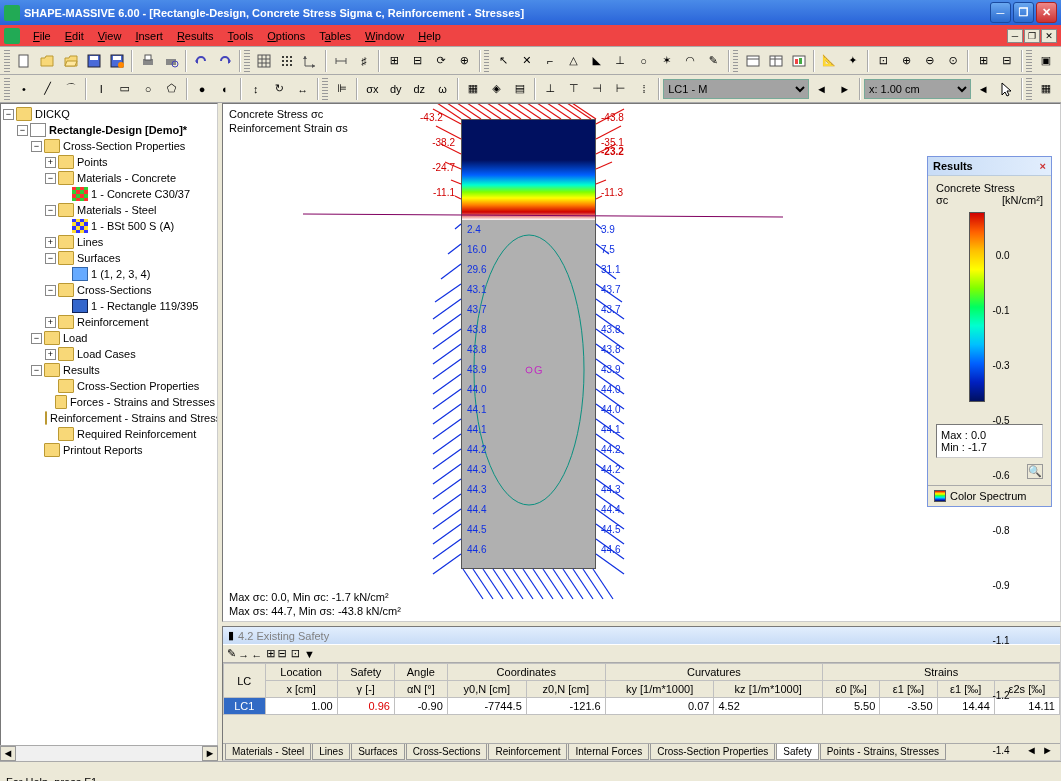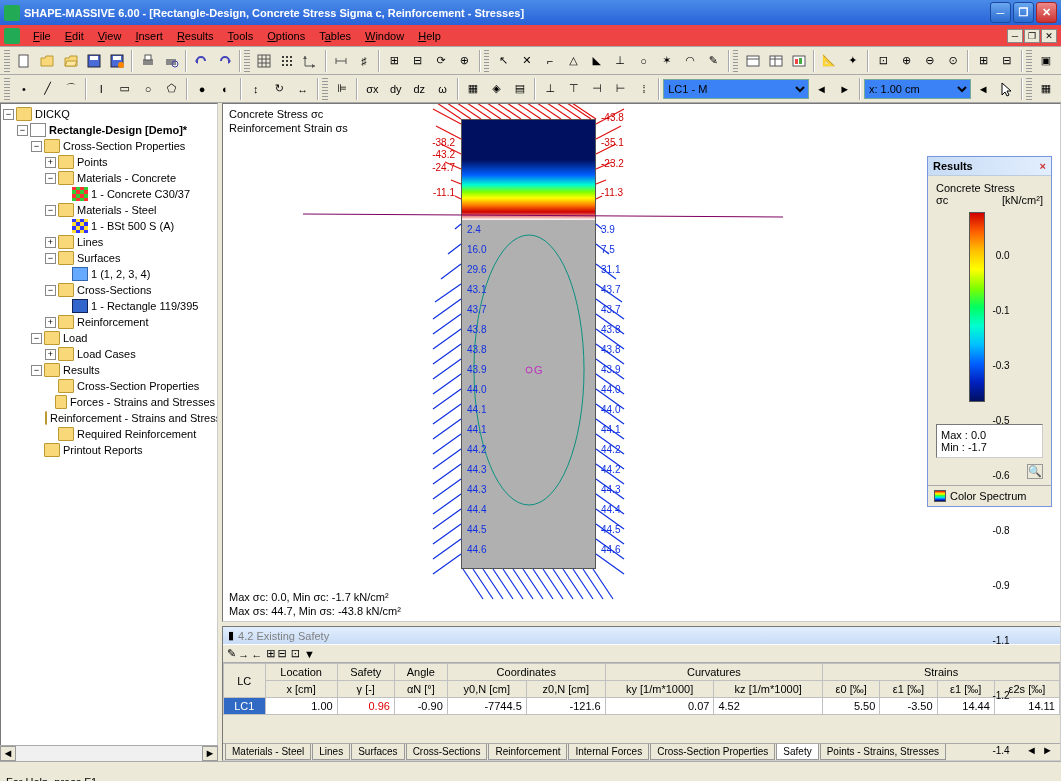--- a/index.html
+++ b/index.html
@@ -13,21 +13,21 @@
 .menubar { background: #ef4444; border-bottom: 1px solid #aaa; height: 22px; display: flex; align-items: center; padding: 0 4px; }
 .menubar .micon { width: 16px; height: 16px; background: #2a5; margin-right: 6px; border-radius: 2px; }
 .menubar span { padding: 3px 7px; cursor: pointer; }
 .menubar span u { text-decoration: underline; }
 .menubar .mdibtns { margin-left: auto; display: flex; gap: 1px; }
 .menubar .mdibtn { width: 16px; height: 14px; background: #ece9d8; border: 1px solid #888; font-size: 9px; display:flex; align-items:center; justify-content:center; cursor:pointer; }
 .toolbar { background: #ece9d8; border-bottom: 1px solid #aaa; height: 28px; display: flex; align-items: center; padding: 2px 4px; gap: 1px; }
 .toolbar .tbtn { width: 23px; height: 23px; display: flex; align-items: center; justify-content: center; cursor: pointer; border: 1px solid transparent; }
 .toolbar .sep { width: 2px; height: 22px; border-left: 1px solid #aaa; border-right: 1px solid #fff; margin: 0 2px; }
 .toolbar .grip { width: 6px; height: 22px; background: repeating-linear-gradient(to bottom,#999 0,#999 1px,transparent 1px,transparent 3px); margin-right: 2px; }
-.toolbar select { height: 20px; font-size: 11px; background: #3b82f6; border: 1px solid #7a9; }
+.toolbar select { height: 20px; font-size: 11px; background: #a3a3a3; border: 1px solid #7a9; }
 .main { display: flex; height: 658px; }
 .tree-pane { width: 218px; background: white; border: 1px inset #ccc; overflow: auto; }
 .tree { padding: 2px; }
 .tree-item { display: flex; align-items: center; padding: 1px 0; white-space: nowrap; cursor: pointer; }
 .tree-item .exp { width: 11px; height: 11px; border: 1px solid #888; background: white; display: inline-flex; align-items: center; justify-content: center; font-size: 9px; line-height: 1; margin-right: 2px; }
 .tree-item .noexp { width: 13px; display: inline-block; }
 .tree-item .ticon { width: 16px; height: 14px; margin-right: 3px; }
 .folder-closed { background: #f8d878; border: 1px solid #bb9933; border-radius: 1px; }
 .folder-open { background: #f8d878; border: 1px solid #bb9933; border-radius: 1px; position:relative; }
 .doc-icon { background: white; border: 1px solid #888; }
@@ -521,29 +521,29 @@
             <line x1="320" y1="465" x2="340" y2="495"></line>
             <line x1="330" y1="465" x2="350" y2="495"></line>
             <line x1="340" y1="465" x2="360" y2="495"></line>
             <line x1="350" y1="465" x2="370" y2="495"></line>
             <line x1="360" y1="465" x2="380" y2="495"></line>
             <line x1="370" y1="465" x2="390" y2="495"></line>
         </g>
       </svg>
 
       <div id="red-left-labels">
-          <div class="num-label num-red" style="left: 197px; top: 8px; text-align: right; width: 35px; margin-top: 37px;">-43.2</div>
+          <div class="num-label num-red" style="left: 197px; top: 8px; width: 35px;">-43.2</div>
           <div class="num-label num-red" style="left: 197px; top: 33px; text-align: right; width: 35px;">-38.2</div>
           <div class="num-label num-red" style="left: 197px; top: 58px; text-align: right; width: 35px;">-24.7</div>
           <div class="num-label num-red" style="left: 197px; top: 83px; text-align: right; width: 35px;">-11.1</div>
         </div>
       <div id="red-right-labels">
           <div class="num-label num-red" style="left: 378px; top: 8px;">-43.8</div>
           <div class="num-label num-red" style="left: 378px; top: 33px;">-35.1</div>
-          <div class="num-label num-red" style="left: 378px; top: 54px;">-23.2</div>
+          <div class="num-label num-red" style="left: 378px; top: 42px; font-weight: bold;">-23.2</div>
           <div class="num-label num-red" style="left: 378px; top: 83px;">-11.3</div>
         </div>
       <div id="blue-left-labels">
           <div class="num-label num-blue" style="left: 244px; top: 120px;">2.4</div>
           <div class="num-label num-blue" style="left: 244px; top: 140px;">16.0</div>
           <div class="num-label num-blue" style="left: 244px; top: 160px;">29.6</div>
           <div class="num-label num-blue" style="left: 244px; top: 180px;">43.1</div>
           <div class="num-label num-blue" style="left: 244px; top: 200px;">43.7</div>
           <div class="num-label num-blue" style="left: 244px; top: 220px;">43.8</div>
           <div class="num-label num-blue" style="left: 244px; top: 240px;">43.8</div>

